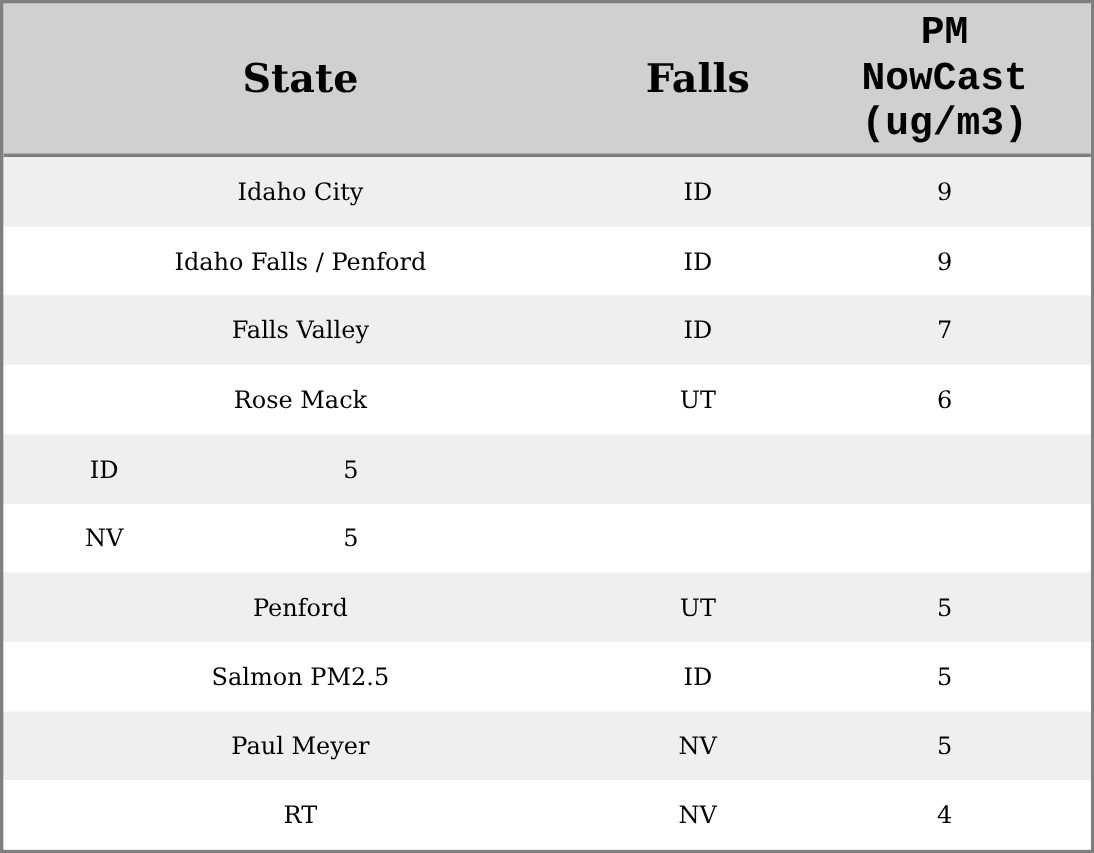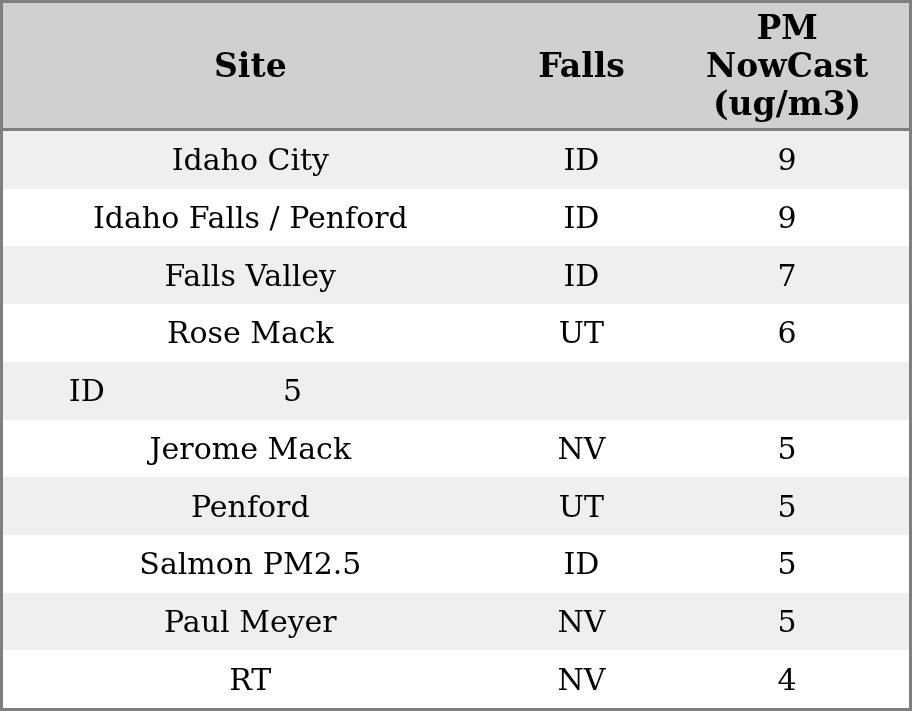--- a/index.html
+++ b/index.html
@@ -30,45 +30,46 @@
     font-size: 33px;
     line-height: 38px;
   }
   .rows-container {
     flex: 1 1 auto;
     display: flex;
     flex-direction: column;
   }
   .data-row {
     flex: 1 1 0;
-    font-size: 30px;
+    font-size: 20px;
     background: #ffffff;
   }
   .data-row:nth-child(odd) {
     background: #efefef;
   }
   .cell {
     text-align: center;
     box-sizing: border-box;
   }
   .col-site  { width: 54.6%; }
   .col-state { width: 18.5%; }
   .col-pm    { width: 26.9%; }
   .pm-header-label {
     display: inline-block;
     max-width: 180px;
+    font-family: Liberation Mono, monospace;
   }
 </style>
 </head>
 <body>
 
 <div class="nowcast-table">
   <div class="row header-row">
     <div class="cell col-site">
-      <span>Site</span>
+      <span>State</span>
     </div>
     <div class="cell col-state">
       <span>Falls</span>
     </div>
     <div class="cell col-pm">
       <span class="pm-header-label">PM NowCast (ug/m3)</span>
     </div>
   </div>
   <div class="rows-container" id="rows-container">
   <div class="row data-row">
@@ -94,21 +95,20 @@
     <div class="cell col-state">UT</div>
     <div class="cell col-pm">6</div>
   </div>
 
   <div class="row data-row">
     <div class="cell col-state">ID</div>
     <div class="cell col-pm">5</div>
   </div>
 
   <div class="row data-row">
-    <div class="cell col-site">Jerome Mack</div>
     <div class="cell col-state">NV</div>
     <div class="cell col-pm">5</div>
   </div>
 
   <div class="row data-row">
     <div class="cell col-site">Penford</div>
     <div class="cell col-state">UT</div>
     <div class="cell col-pm">5</div>
   </div>
 

